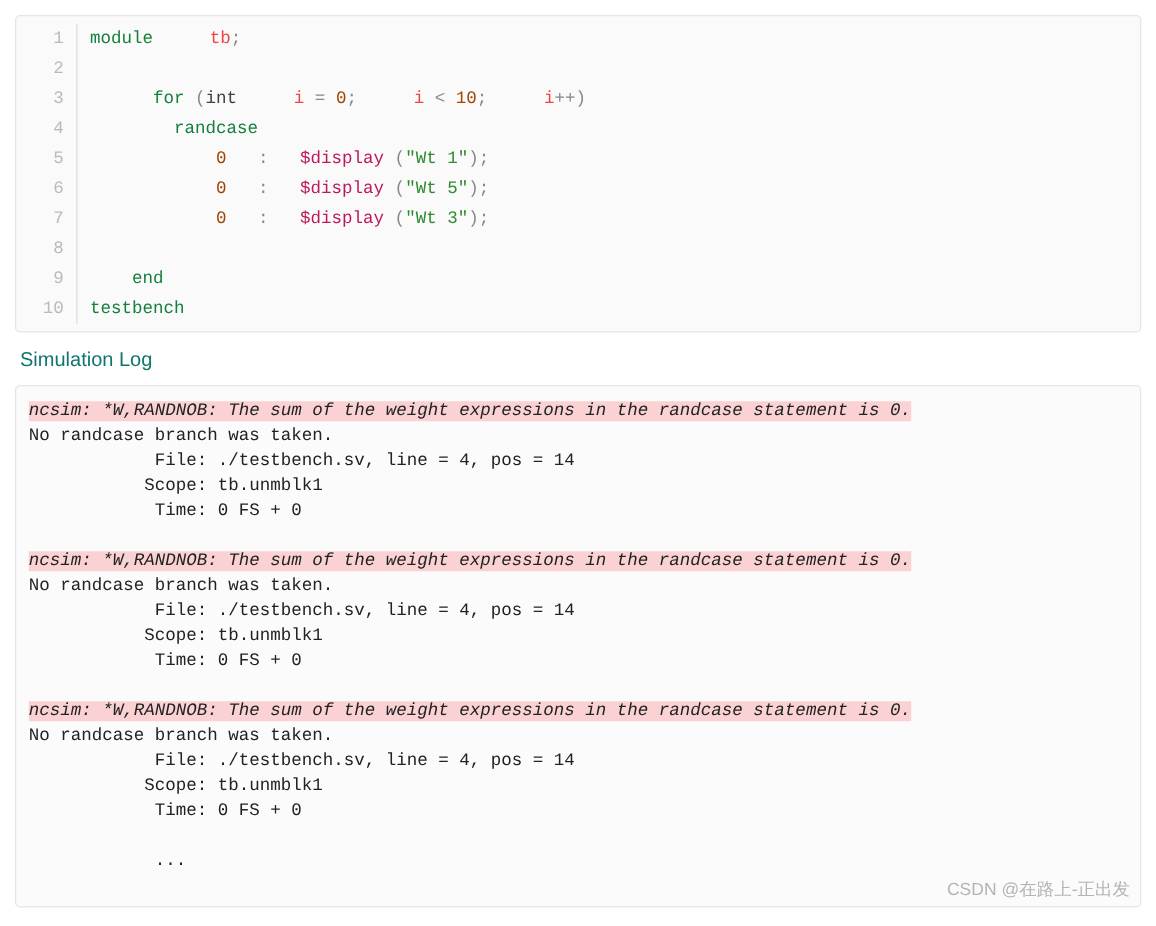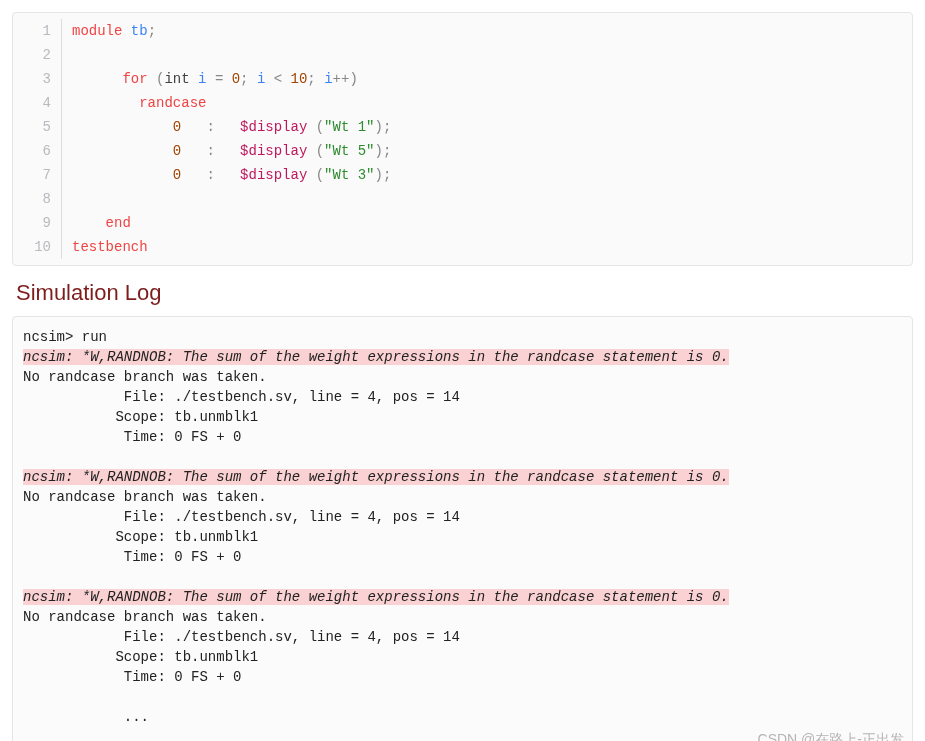--- a/index.html
+++ b/index.html
@@ -35,32 +35,32 @@
     line-height: 24px;
   }
   .code-line {
     font-family: Consolas, "Courier New", monospace;
     font-size: 14px;
     line-height: 24px;
     padding-left: 10px;
     white-space: pre;
     color: #333;
   }
-  .kw   { color: #ef4444; text-align: right; }
+  .kw   { color: #15803d; text-align: right; }
   .type { color: #404040; text-align: right; }
-  .ident{ color: #3b82f6; }
+  .ident{ color: #ef4444; padding-left: 37px; }
   .num  { color: #a04400; }
   .sys  { color: #be185d; }
   .str  { color: #2e8b2e; }
   .punct{ color: #888; }
 
   h3.log-title {
     font-weight: 400;
-    font-size: 22px;
-    color: #7f1d1d;
+    font-size: 16px;
+    color: #0f766e;
     margin: 10px 0 10px 4px;
   }
   .log-box {
     border: 1px solid #e5e5e5;
     border-radius: 4px;
     background: #fbfbfb;
     padding: 10px 10px 26px 10px;
     font-family: SimSun, "Courier New", monospace;
     font-size: 14px;
     line-height: 20px;
@@ -122,21 +122,20 @@
     </div>
     <div class="code-row">
       <div class="gutter">10</div>
       <div class="code-line"><span class="kw">testbench</span></div>
     </div>
   </div>
 
 <h3 class="log-title">Simulation Log</h3>
 
 <div class="log-box" id="log-box">
-  <div class="log-line">ncsim&gt; run</div>
     <div class="log-line"><span class="hl">ncsim: *W,RANDNOB: The sum of the weight expressions in the randcase statement is 0.</span></div>
     <div class="log-line">No randcase branch was taken.</div>
     <div class="log-line">            File: ./testbench.sv, line = 4, pos = 14</div>
     <div class="log-line">           Scope: tb.unmblk1</div>
     <div class="log-line">            Time: 0 FS + 0</div>
     <div class="log-line">&nbsp;</div>
     <div class="log-line"><span class="hl">ncsim: *W,RANDNOB: The sum of the weight expressions in the randcase statement is 0.</span></div>
     <div class="log-line">No randcase branch was taken.</div>
     <div class="log-line">            File: ./testbench.sv, line = 4, pos = 14</div>
     <div class="log-line">           Scope: tb.unmblk1</div>

